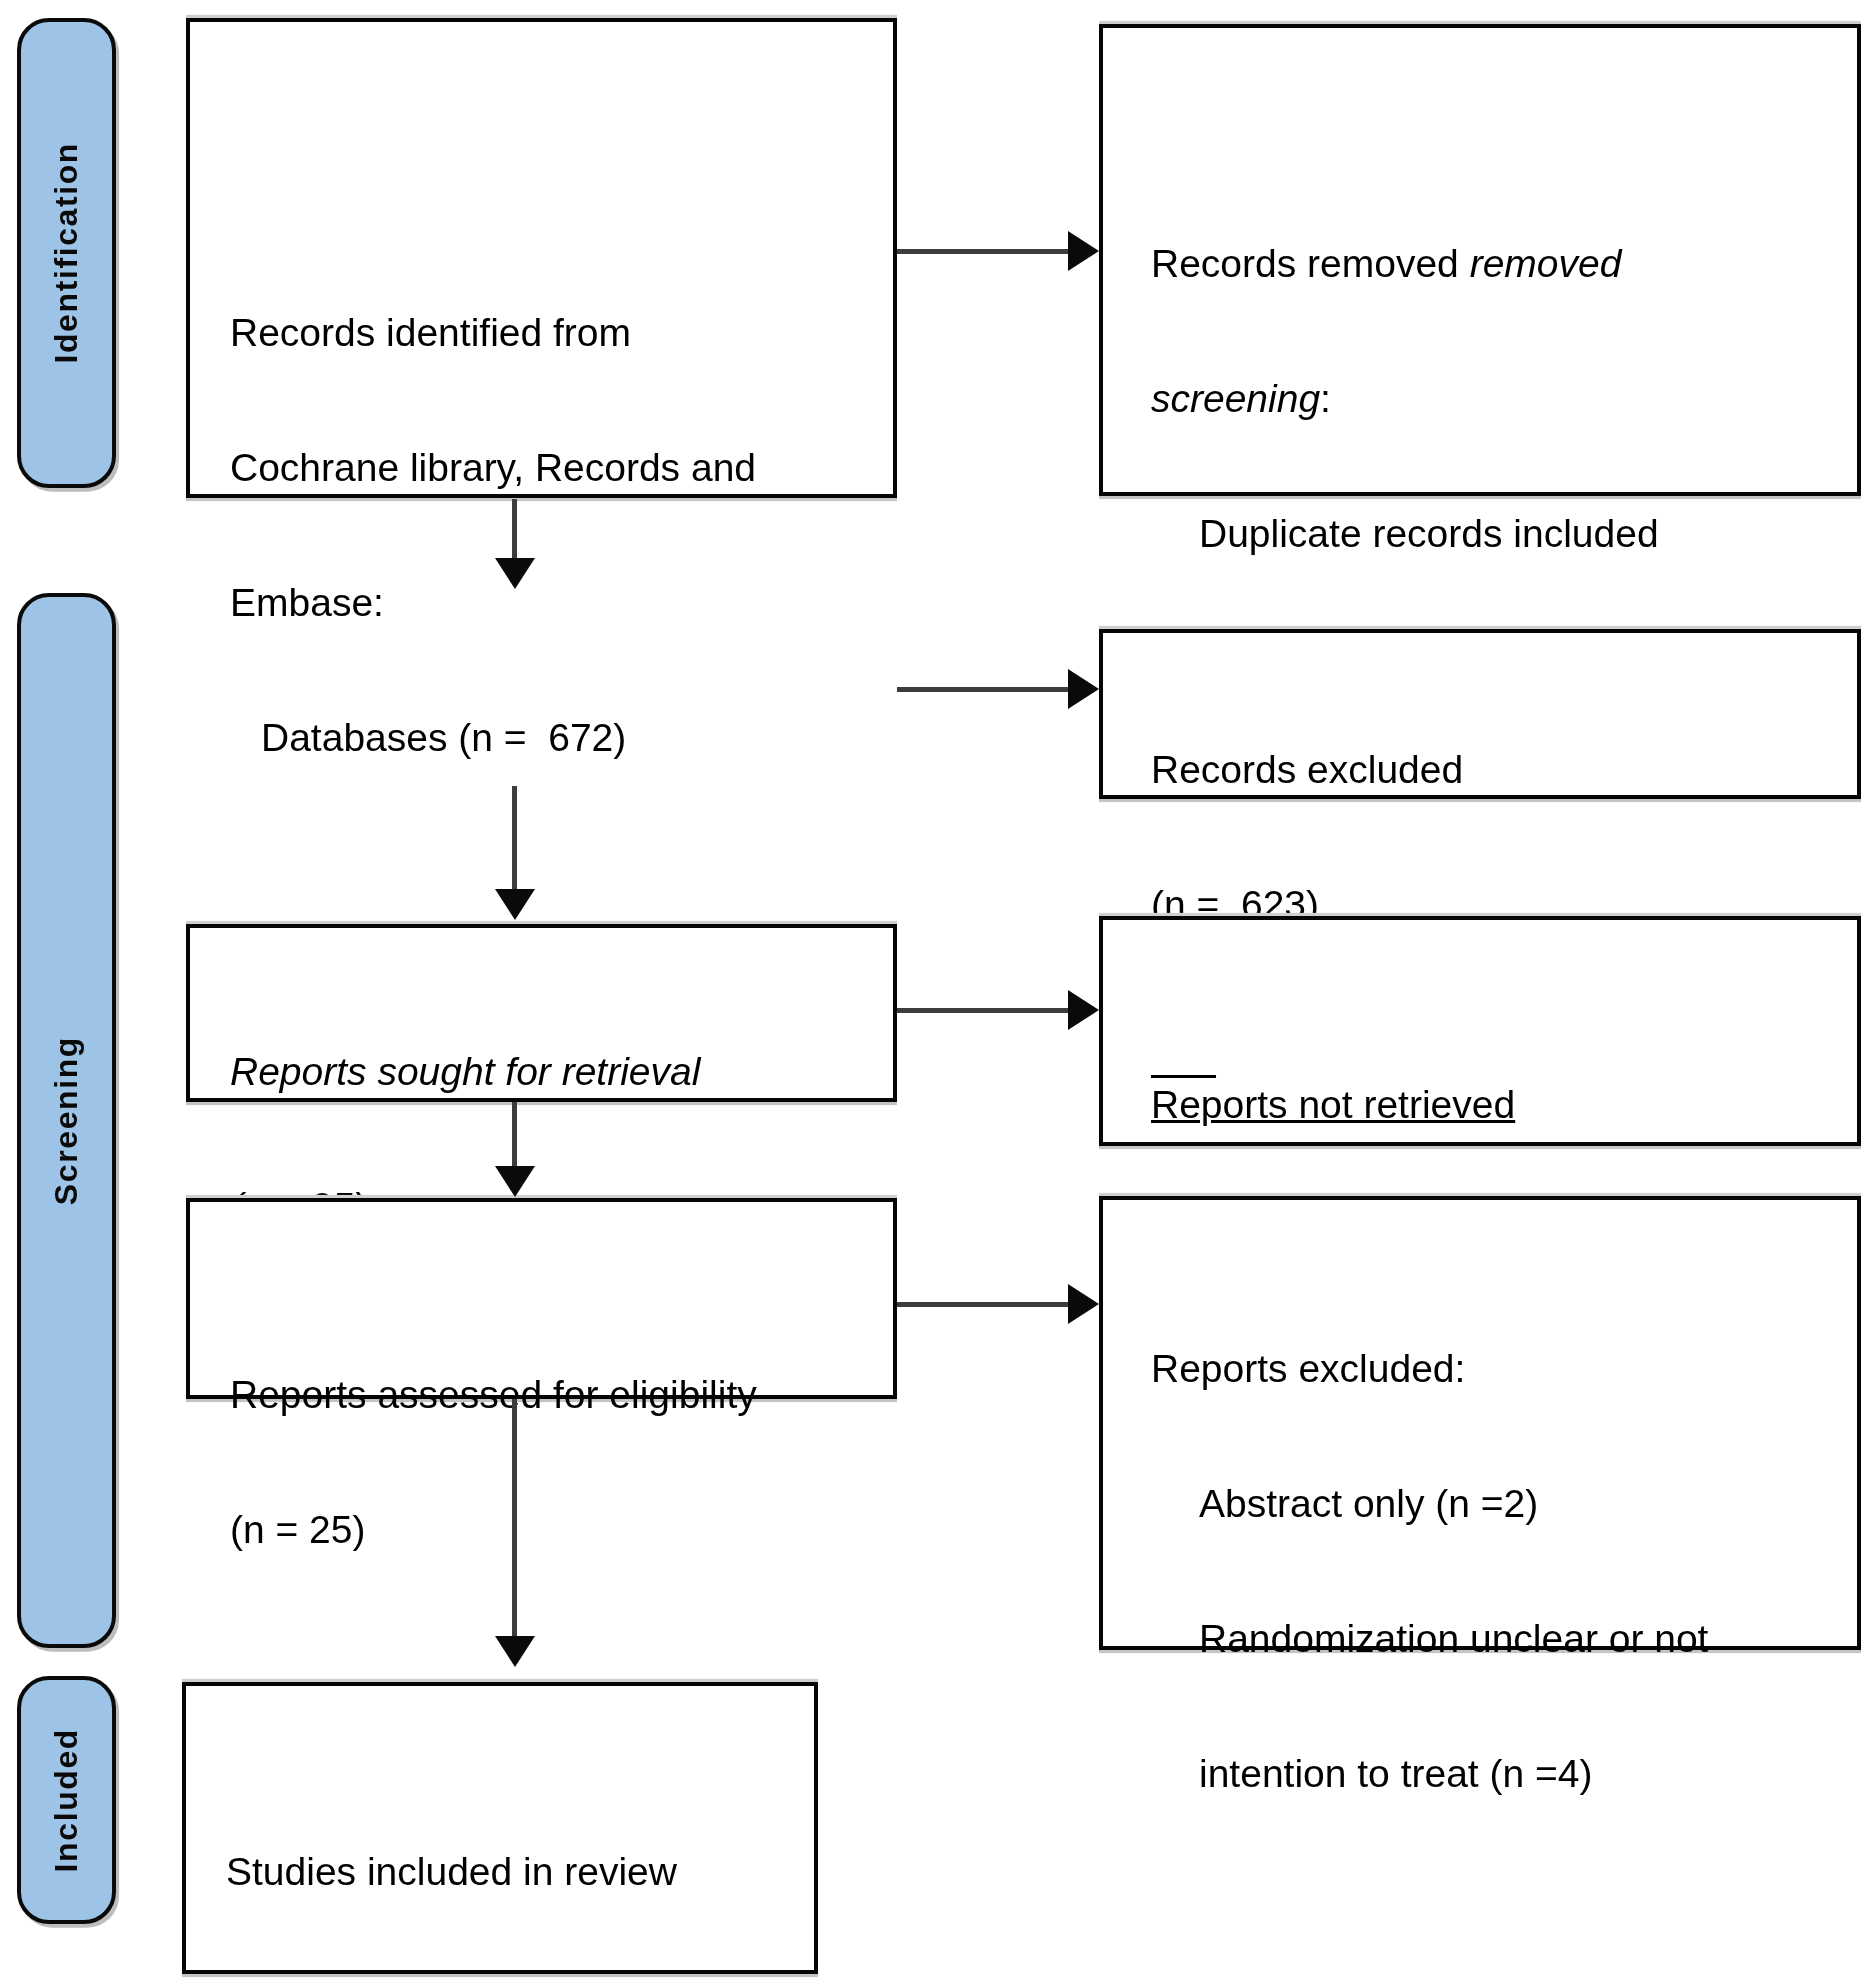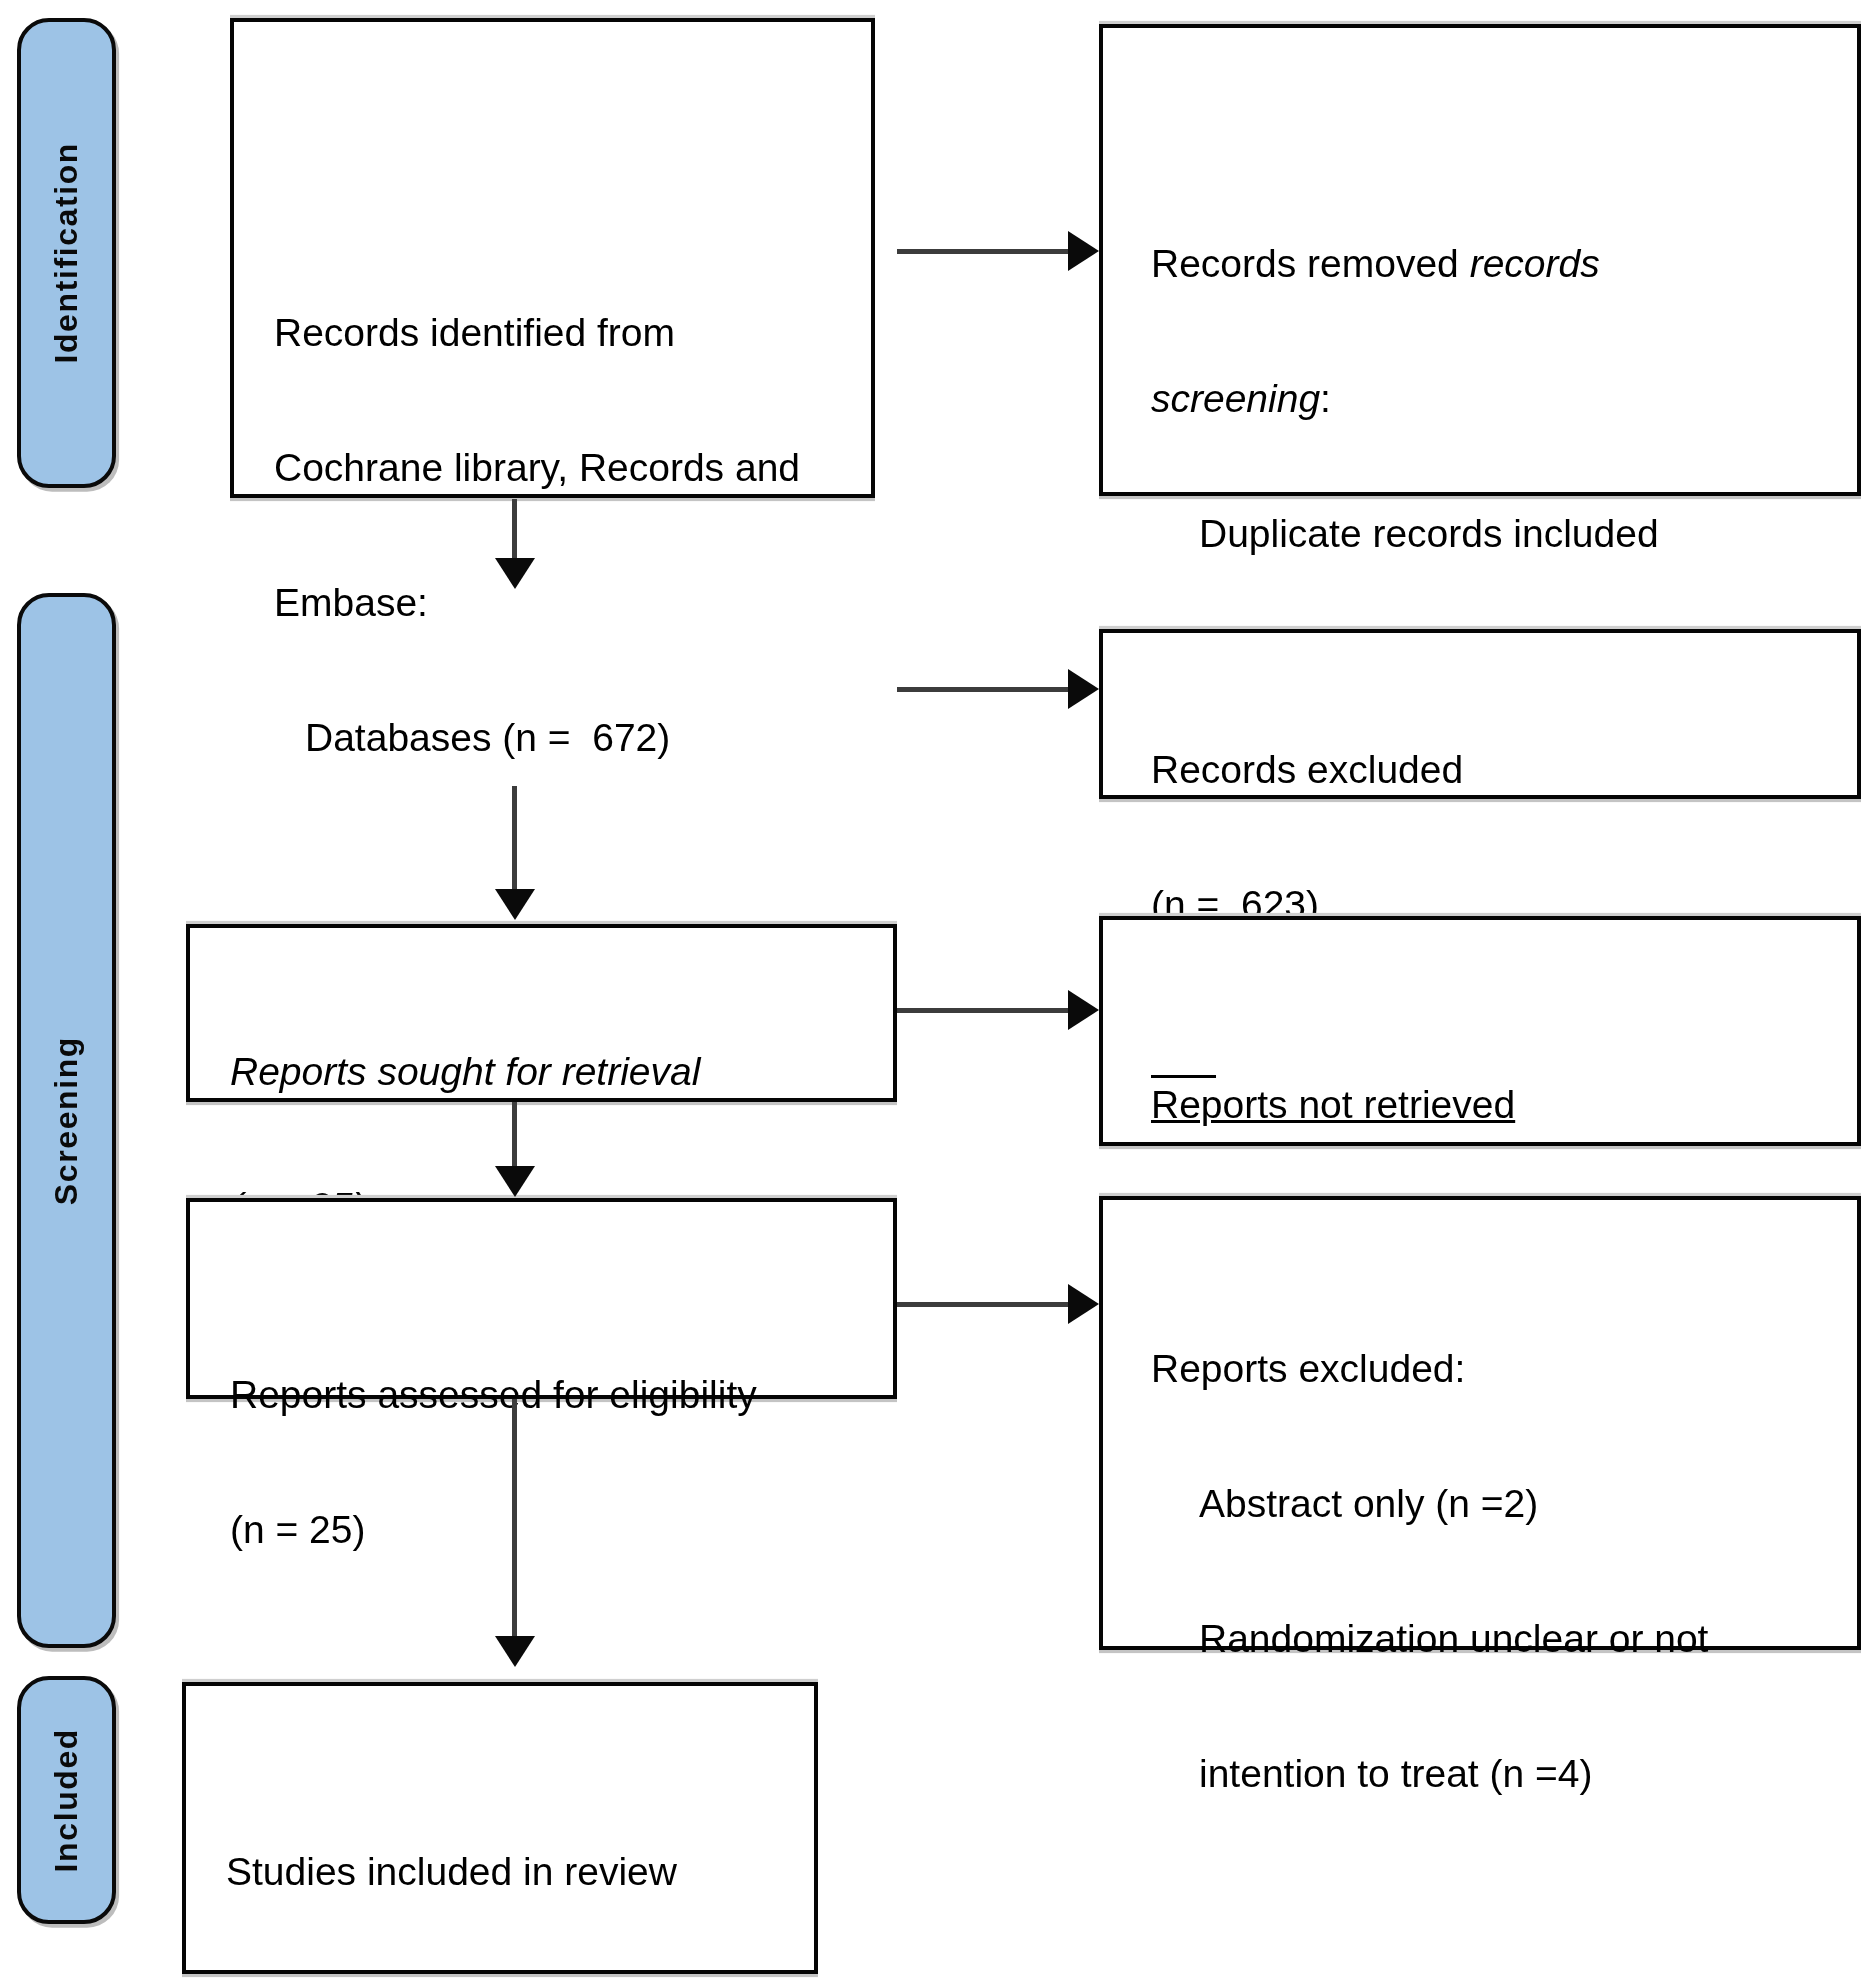--- a/index.html
+++ b/index.html
@@ -80,32 +80,32 @@
   <div class="stage" style="top:18px; height:470px;">
     <div class="stage-label">Identification</div>
   </div>
   <div class="stage" style="top:593px; height:1055px;">
     <div class="stage-label">Screening</div>
   </div>
   <div class="stage" style="top:1676px; height:248px;">
     <div class="stage-label">Included</div>
   </div>
 
-  <div class="fbox left-col" style="left:186px; top:18px; width:645px; height:480px;margin-left:44px;">
+  <div class="fbox left-col" style="left:186px; top:18px; width:711px; height:480px;">
     <div class="box-text" style="padding-top:198px;">
       <div class="tline">Records identified from</div>
       <div class="tline">Cochrane library, Records and</div>
       <div class="tline">Embase:</div>
       <div class="tline indent-sm">Databases (n =  672)</div>
     </div>
   </div>
 
   <div class="fbox right-col" style="left:1099px; top:23.5px; width:762px; height:472px;">
     <div class="box-text" style="padding-top:123px;">
-      <div class="tline"><span>Records removed </span><span class="it">records</span></div>
+      <div class="tline"><span>Records removed </span><span class="it">removed</span></div>
       <div class="tline"><span class="it">screening</span><span>:</span></div>
       <div class="tline indent">Duplicate records included</div>
       <div class="tline indent">(n = 24)</div>
     </div>
   </div>
 
 
   <div class="fbox right-col" style="left:1099px; top:629px; width:762px; height:170px;">
     <div class="box-text" style="padding-top:23.5px;">
       <div class="tline">Records excluded</div>

